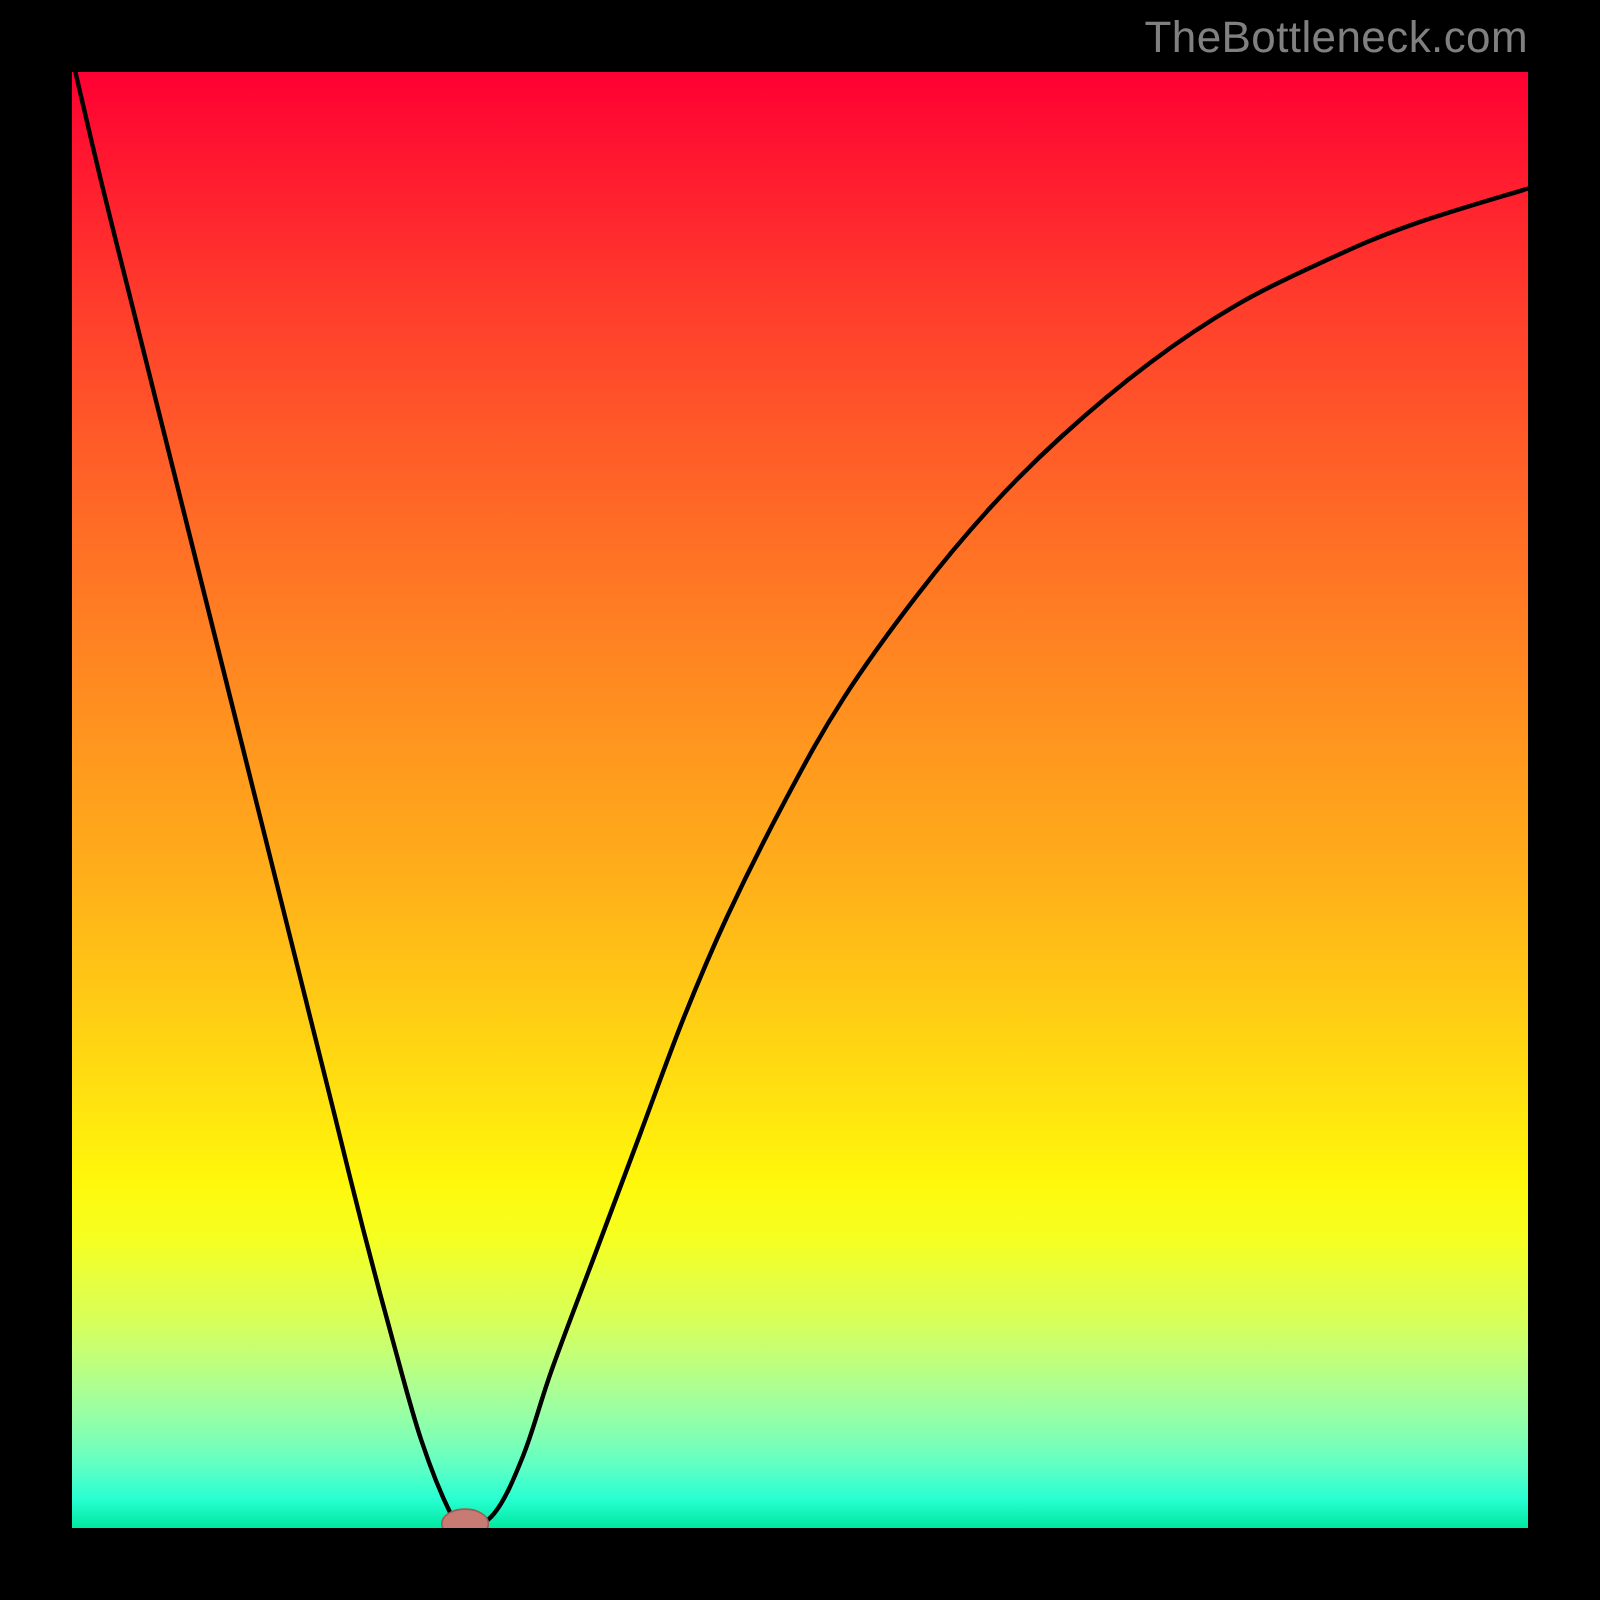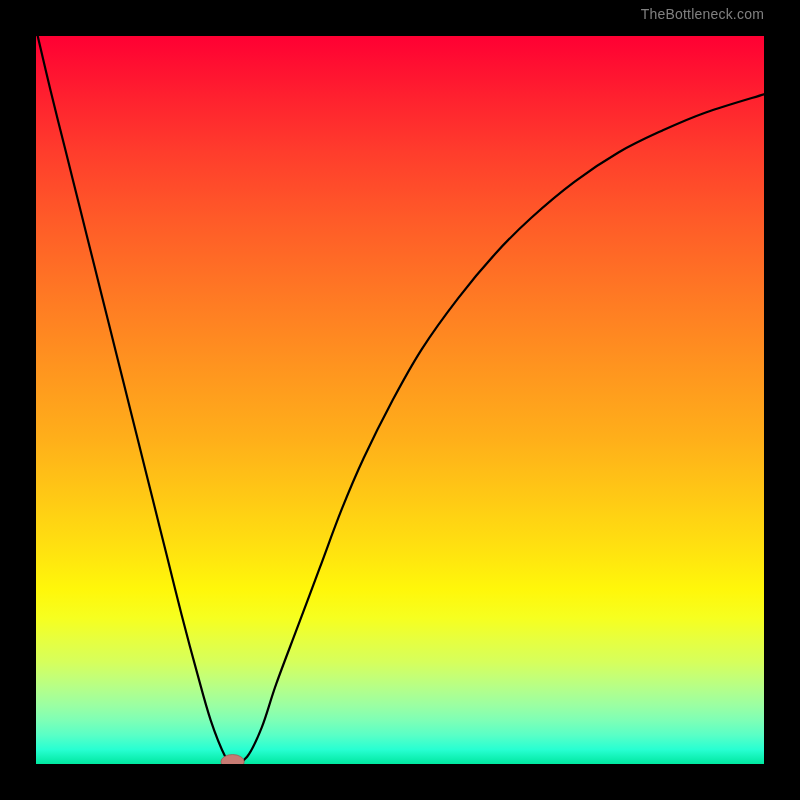--- a/index.html
+++ b/index.html
@@ -56,21 +56,21 @@
     position: absolute;
     inset: 0;
     width: 728px;
     height: 728px;
   }
   .watermark {
     position: absolute;
     top: 6px;
     right: 36px;
     color: #808080;
-    font-size: 14px;
+    font-size: 22px;
     font-weight: 500;
     letter-spacing: 0.2px;
     font-family: Arial, Helvetica, sans-serif;
   }
 </style>
 </head>
 <body>
 
 <div class="frame">
   <div class="watermark">TheBottleneck.com</div>

